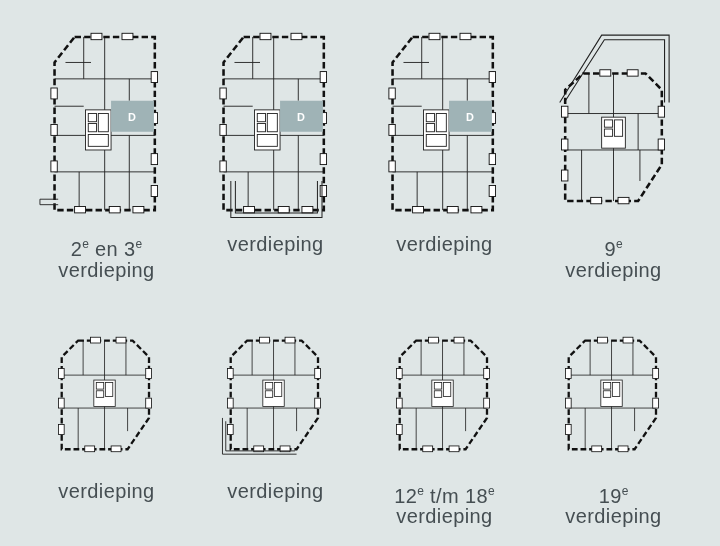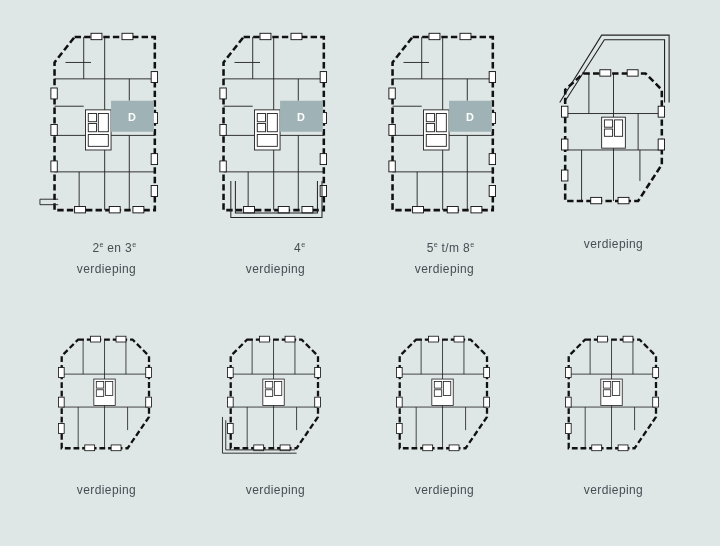--- a/index.html
+++ b/index.html
@@ -15,23 +15,23 @@
     row-gap:34px;
   }
   .cell{
     margin:0;
     display:flex;flex-direction:column;align-items:center;
   }
   svg.plan-tall{width:137px;height:196px;display:block;}
   svg.plan-low{width:124px;height:140px;display:block;margin-top:14px;}
   .label{
     margin-top:12px;
-    text-align:right;
+    text-align:center;
     color:#454e52;
-    font-size:12px;
+    font-size:20px;
     line-height:21px;
     letter-spacing:.4px;
     font-weight:500;
   }
   .label span{display:block;}
   .label sup{font-size:.6em;vertical-align:super;letter-spacing:0;}
   .defs{position:absolute;width:0;height:0;overflow:hidden;}
 </style>
 </head>
 <body style="background: rgb(223, 230, 230);">
@@ -168,44 +168,43 @@
       <g stroke="#222" stroke-width="1.1" fill="none">
         <path d="M26 170 V210 H126 V170"></path>
         <path d="M31 170 V205 H121 V170"></path>
       </g>
       <g>
         <rect x="80" y="82" width="47" height="34" fill="#9fb3b6"></rect>
         <text x="103" y="104" text-anchor="middle" font-size="12" font-weight="bold" fill="#ffffff">D</text>
       </g>
     </svg>
     <figcaption class="label">
-      <span>4<sup>e</sup></span>
       <span>verdieping</span>
     </figcaption>
   </figure>
 
   <figure class="cell">
     <svg class="plan-tall" viewBox="0 0 150 215">
       <use href="#planA"></use>
       <g>
         <rect x="80" y="82" width="47" height="34" fill="#9fb3b6"></rect>
         <text x="103" y="104" text-anchor="middle" font-size="12" font-weight="bold" fill="#ffffff">D</text>
       </g>
     </svg>
     <figcaption class="label">
-      <span>5<sup>e</sup> t/m 8<sup>e</sup></span>
       <span>verdieping</span>
     </figcaption>
   </figure>
 
   <figure class="cell">
     <svg class="plan-tall" viewBox="0 0 150 215">
       <use href="#planB"></use>
     </svg>
     <figcaption class="label">
+      <span>9<sup>e</sup></span>
       <span>verdieping</span>
     </figcaption>
   </figure>
 
   <figure class="cell">
     <svg class="plan-low" viewBox="0 0 150 170">
       <use href="#planC"></use>
     </svg>
     <figcaption class="label">
       <span>verdieping</span>
@@ -223,26 +222,28 @@
     <figcaption class="label">
       <span>verdieping</span>
     </figcaption>
   </figure>
 
   <figure class="cell">
     <svg class="plan-low" viewBox="0 0 150 170">
       <use href="#planC"></use>
     </svg>
     <figcaption class="label">
-      <span>verdieping</span>
-    </figcaption>
-  </figure>
-
-  <figure class="cell">
-    <svg class="plan-low" viewBox="0 0 150 170">
-      <use href="#planC"></use>
-    </svg>
-    <figcaption class="label">
+      <span>12<sup>e</sup> t/m 18<sup>e</sup></span>
+      <span>verdieping</span>
+    </figcaption>
+  </figure>
+
+  <figure class="cell">
+    <svg class="plan-low" viewBox="0 0 150 170">
+      <use href="#planC"></use>
+    </svg>
+    <figcaption class="label">
+      <span>19<sup>e</sup></span>
       <span>verdieping</span>
     </figcaption>
   </figure>
 
 </div>
 
 </body></html>

